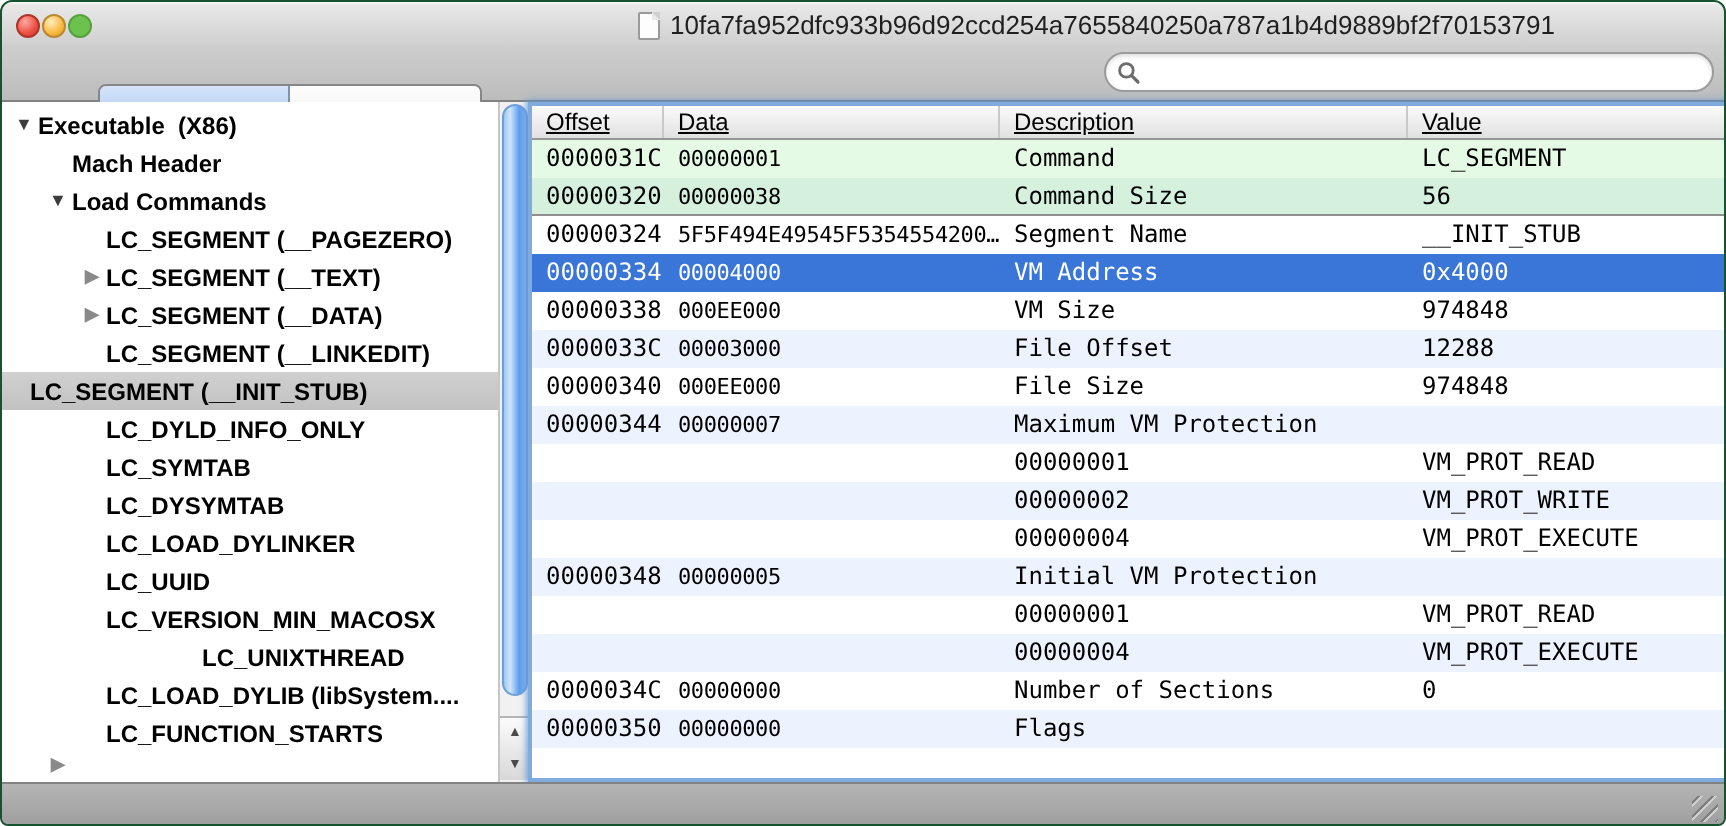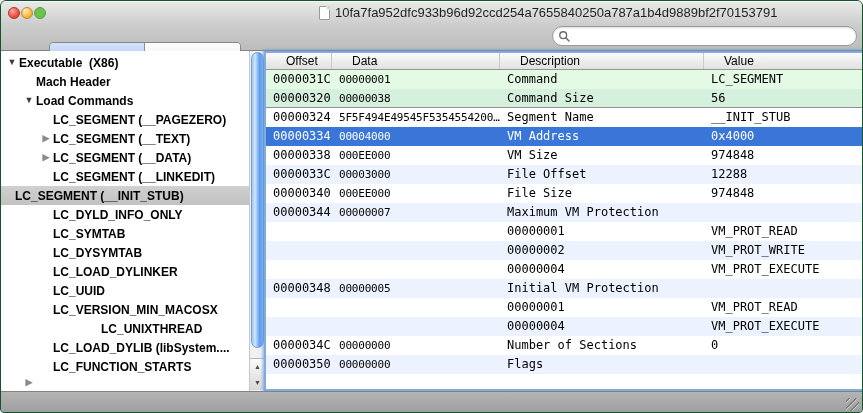--- a/index.html
+++ b/index.html
@@ -80,21 +80,21 @@
   .sb-arrows{position:absolute;left:0;bottom:1px;width:15px;height:32px;
     background:linear-gradient(#fbfbfb,#d8d8d8);border-top:1px solid #b5b5b5;}
   .sb-arrow{height:16px;text-align:center;font-size:7px;line-height:16px;color:#4a4a4a;cursor:default;}
   
   .main{
     position:relative;flex:1;height:100%;background:#ffffff;
     border:2px solid #7fabdf;box-shadow:0 0 3px 1px rgba(96,150,214,.8);
   }
   .thead{display:flex;height:17px;background:linear-gradient(#fbfbfb,#e1e1e1);
     border-bottom:1px solid #969696;font-size:12px;color:#000;}
-  .th{line-height:16px;padding-left:20px;border-right:1px solid #c9c9c9;cursor:default;}
+  .th{line-height:16px;padding-left:7px;border-right:1px solid #c9c9c9;cursor:default;text-decoration:underline;}
   .th.col3{border-right:none;}
   .tbody{position:relative;}
   .trow{display:flex;height:19px;font-family:"DejaVu Sans Mono",monospace;font-size:12px;color:#000;cursor:default;}
   .c{line-height:19px;padding-left:7px;overflow:hidden;white-space:pre;flex:none;}
   .c.col1{font-size:11px;letter-spacing:-0.2px;}
   .col0{width:66px;}
   .col1{width:168px;}
   .col2{width:204px;}
   .col3{flex:1;width:auto;}
   .trow.green{background:#e5fae5;}

